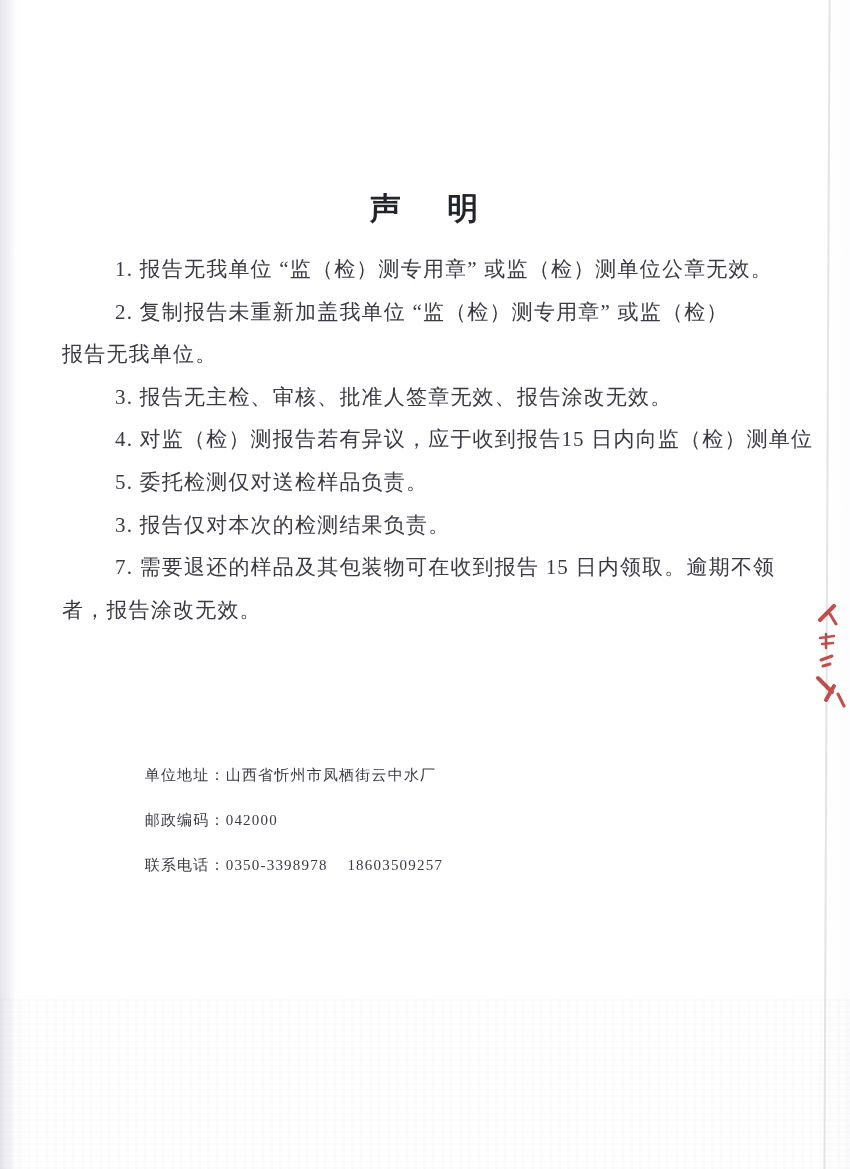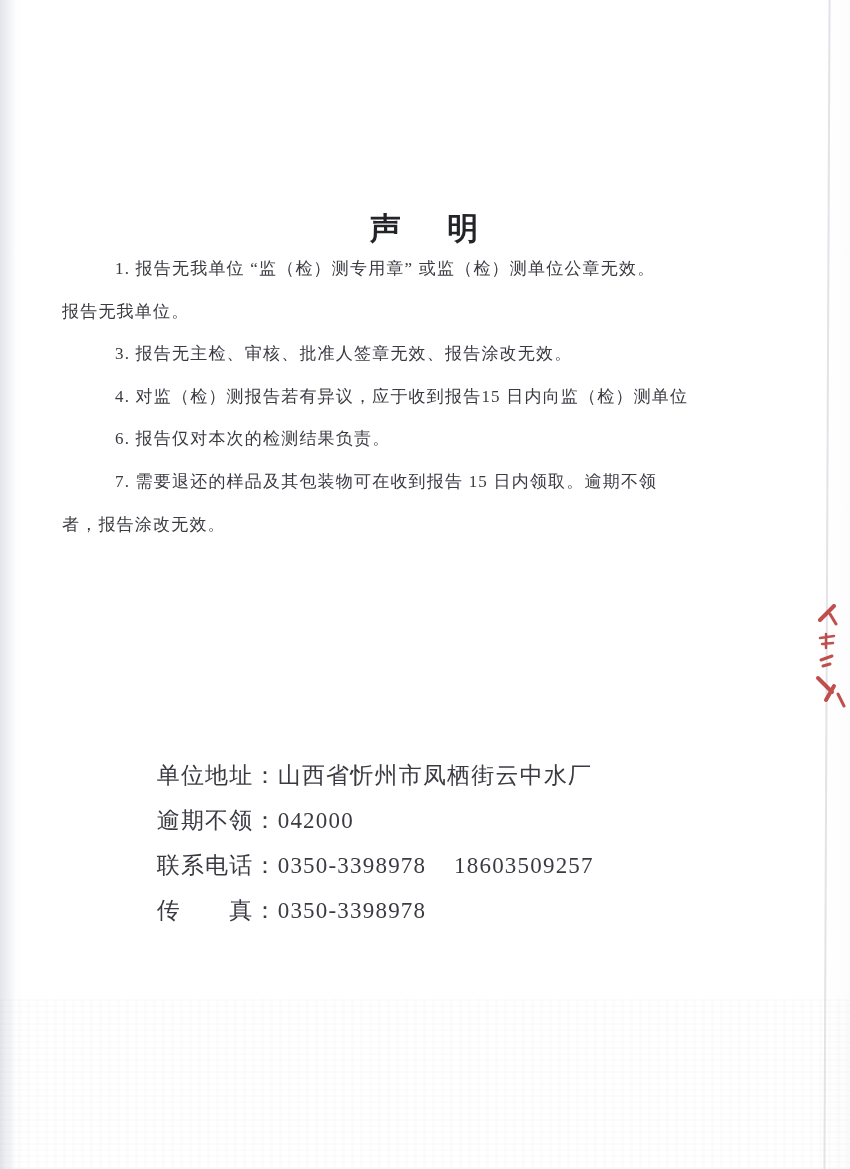--- a/index.html
+++ b/index.html
@@ -43,55 +43,55 @@
     left: 0; right: 0; bottom: 0;
     height: 170px;
     background:
       repeating-linear-gradient(0deg, rgba(120,120,130,0.02) 0 2px, rgba(255,255,255,0) 2px 6px),
       repeating-linear-gradient(90deg, rgba(120,120,130,0.02) 0 3px, rgba(255,255,255,0) 3px 9px);
     pointer-events: none;
   }
 
   .doc-title {
     position: absolute;
-    top: 208px;
+    top: 188px;
     left: 0;
     width: 850px;
     text-align: center;
     font-family: "Liberation Sans", sans-serif;
     font-weight: bold;
     font-size: 31px;
     color: #23232a;
     word-spacing: 34px;
     letter-spacing: 2px;
   }
 
   .body-block {
     position: absolute;
     top: 248px;
     left: 62px;
     width: 724px;
-    font-size: 17px;
+    font-size: 21px;
     color: #3a3a42;
     letter-spacing: 1.2px;
   }
   .body-line {
     height: 42.6px;
     line-height: 42.6px;
     white-space: pre;
   }
   .body-line.indent {
     padding-left: 53px;
   }
 
   .contact-block {
     position: absolute;
     top: 708px;
     left: 115px;
-    font-size: 23px;
+    font-size: 15px;
     color: #3a3a42;
     letter-spacing: 1.2px;
   }
   .contact-row {
     height: 45px;
     line-height: 45px;
     white-space: pre;
   }
   .contact-label { display: inline-block; }
   .contact-value { display: inline-block; }
@@ -111,40 +111,39 @@
 
 <div class="page">
   <div class="left-edge-shade"></div>
   <div class="paper-edge-line"></div>
   <div class="scan-noise"></div>
 
   <div class="doc-title">声 明</div>
 
   <div class="body-block">
     <div class="body-line indent">1. 报告无我单位 “监（检）测专用章” 或监（检）测单位公章无效。</div>
+    <div class="body-line indent">2. 复制报告未重新加盖我单位 “监（检）测专用章” 或监（检）</div>
     <div class="body-line">报告无我单位。</div>
     <div class="body-line indent">3. 报告无主检、审核、批准人签章无效、报告涂改无效。</div>
     <div class="body-line indent">4. 对监（检）测报告若有异议，应于收到报告15 日内向监（检）测单位</div>
-    <div class="body-line indent">6. 报告仅对本次的检测结果负责。</div>
+    <div class="body-line indent">5. 委托检测仅对送检样品负责。</div>
+    <div class="body-line indent">3. 报告仅对本次的检测结果负责。</div>
     <div class="body-line indent">7. 需要退还的样品及其包装物可在收到报告 15 日内领取。逾期不领</div>
     <div class="body-line">者，报告涂改无效。</div>
   </div>
 
   <div class="contact-block">
     <div class="contact-row">
       <span class="contact-label">单位地址：</span><span class="contact-value">山西省忻州市凤栖街云中水厂</span>
     </div>
     <div class="contact-row">
-      <span class="contact-label">逾期不领：</span><span class="contact-value">042000</span>
+      <span class="contact-label">邮政编码：</span><span class="contact-value">042000</span>
     </div>
     <div class="contact-row">
       <span class="contact-label">联系电话：</span><span class="contact-value">0350-3398978    18603509257</span>
-    </div>
-    <div class="contact-row">
-      <span class="contact-label">传　　真：</span><span class="contact-value">0350-3398978</span>
     </div>
   </div>
 
   <div class="seal-fragment">
     <svg width="44" height="118" viewBox="0 0 44 118" xmlns="http://www.w3.org/2000/svg">
       <g stroke="#b5322e" fill="none" stroke-linecap="round" opacity="0.85">
         <path d="M28 8 L14 22" stroke-width="4"></path>
         <path d="M24 16 L30 26" stroke-width="3"></path>
         <path d="M14 40 L28 38 M16 46 L27 45 M20 36 L20 50" stroke-width="2.5"></path>
         <path d="M26 58 L15 62 M24 66 L17 68" stroke-width="3"></path>

